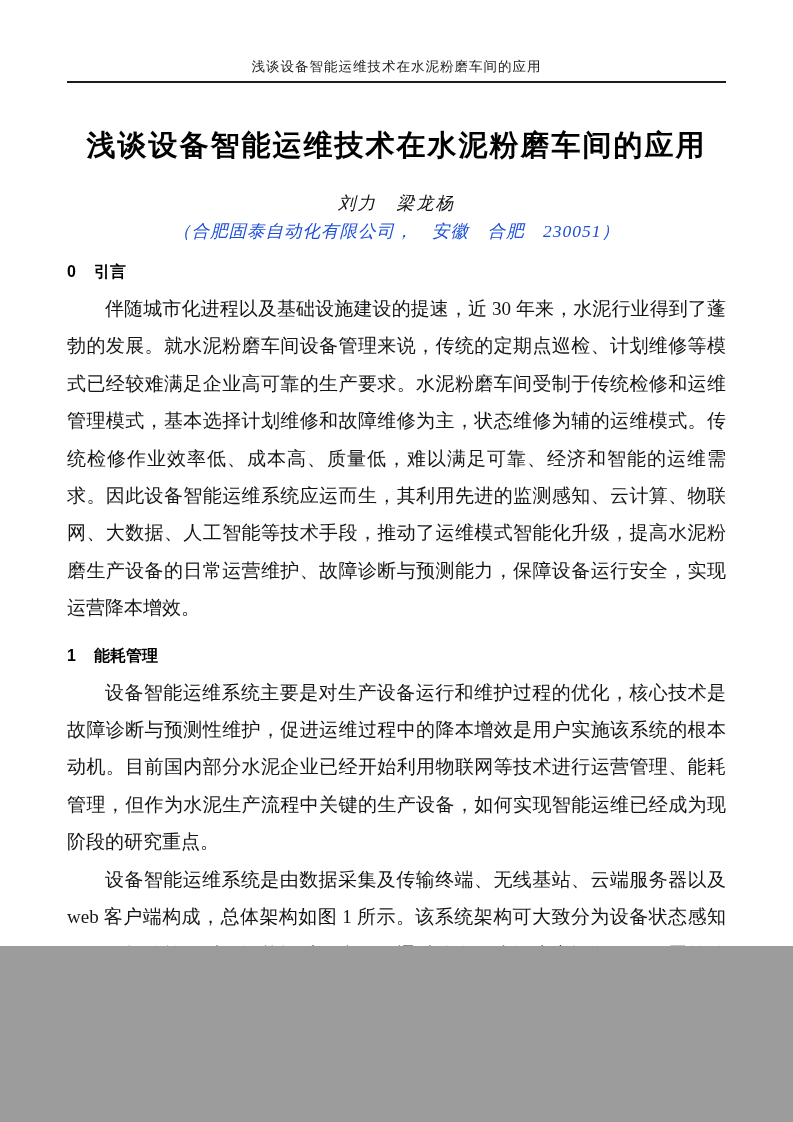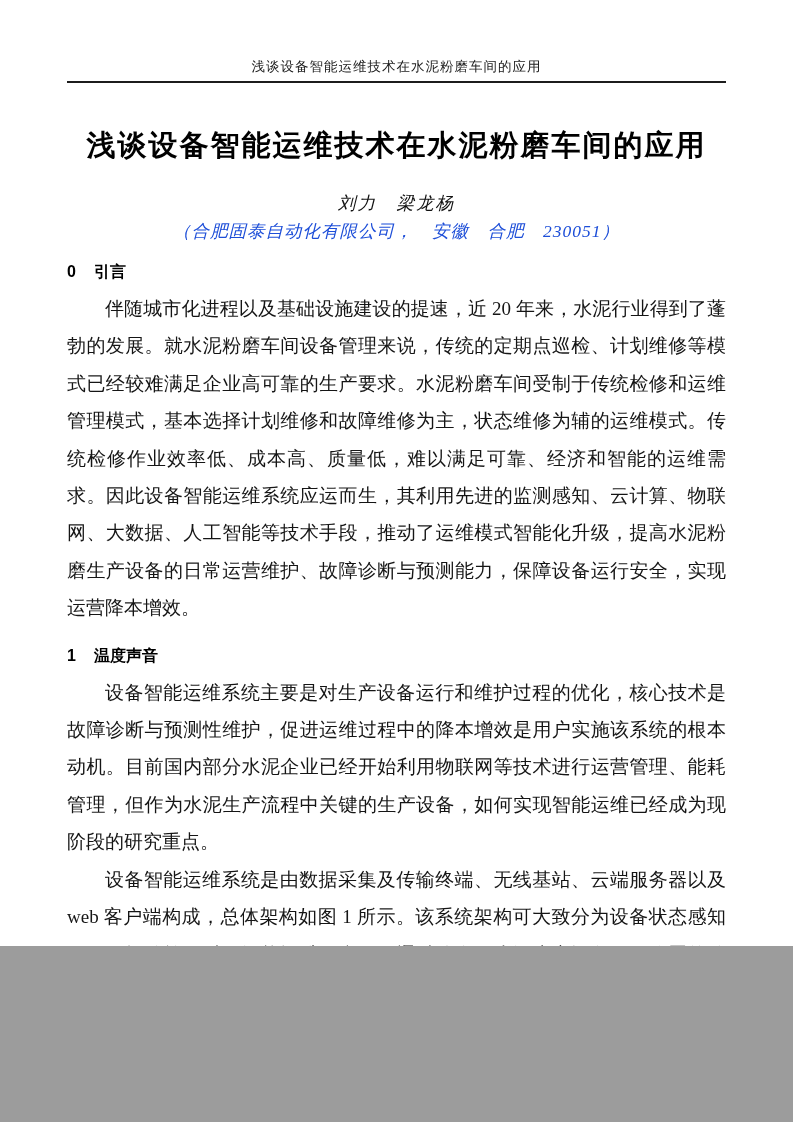--- a/index.html
+++ b/index.html
@@ -139,26 +139,26 @@
     <h1 class="title">浅谈设备智能运维技术在水泥粉磨车间的应用</h1>
 
     <div class="authors">刘力　梁龙杨</div>
 
     <div class="affiliation">（合肥固泰自动化有限公司，　安徽　合肥　230051）</div>
 
     <section>
       <h2 class="section-heading">
         <span class="sec-num">0</span><span>引言</span>
       </h2>
-      <p class="body-para">伴随城市化进程以及基础设施建设的提速，近 20 年来，水泥行业得到了蓬勃的发展。就水泥粉磨车间设备管理来说，传统的定期点巡检、计划维修等模式已经较难满足企业高可靠的生产要求。水泥粉磨车间受制于传统检修和运维管理模式，基本选择计划维修和故障维修为主，状态维修为辅的运维模式。传统检修作业效率低、成本高、质量低，难以满足可靠、经济和智能的运维需求。因此设备智能运维系统应运而生，其利用先进的监测感知、云计算、物联网、大数据、人工智能等技术手段，推动了运维模式智能化升级，提高水泥粉磨生产设备的日常运营维护、故障诊断与预测能力，保障设备运行安全，实现运营降本增效。</p>
+      <p class="body-para">伴随城市化进程以及基础设施建设的提速，近 30 年来，水泥行业得到了蓬勃的发展。就水泥粉磨车间设备管理来说，传统的定期点巡检、计划维修等模式已经较难满足企业高可靠的生产要求。水泥粉磨车间受制于传统检修和运维管理模式，基本选择计划维修和故障维修为主，状态维修为辅的运维模式。传统检修作业效率低、成本高、质量低，难以满足可靠、经济和智能的运维需求。因此设备智能运维系统应运而生，其利用先进的监测感知、云计算、物联网、大数据、人工智能等技术手段，推动了运维模式智能化升级，提高水泥粉磨生产设备的日常运营维护、故障诊断与预测能力，保障设备运行安全，实现运营降本增效。</p>
     </section>
 
     <section>
       <h2 class="section-heading">
-        <span class="sec-num">1</span><span>温度声音</span>
+        <span class="sec-num">1</span><span>能耗管理</span>
       </h2>
       <p class="body-para">设备智能运维系统主要是对生产设备运行和维护过程的优化，核心技术是故障诊断与预测性维护，促进运维过程中的降本增效是用户实施该系统的根本动机。目前国内部分水泥企业已经开始利用物联网等技术进行运营管理、能耗管理，但作为水泥生产流程中关键的生产设备，如何实现智能运维已经成为现阶段的研究重点。</p>
       <p class="body-para">设备智能运维系统是由数据采集及传输终端、无线基站、云端服务器以及 web 客户端构成，总体架构如图 1 所示。该系统架构可大致分为设备状态感知层、数据传输层以及智能运维平台层。通过分布于水泥生产设备不同位置的传感终端，采集设备运行中的各项特征参数（如：振动、温度声音、电流、电压等），特征参数经过边缘计算终端进行再处理，通过无线基站搭建的网络将数据传输至云端服务器进行识别判断，最终实现智能运维工作。</p>
     </section>
 
   </div>
 
   <div class="footer">
     <svg class="footer-rule-svg" viewBox="0 0 659 8" preserveAspectRatio="none" aria-hidden="true">
       <polygon points="0,3.2 330,0.6 659,3.2 659,4.6 330,7.2 0,4.6" fill="#111111"></polygon>

